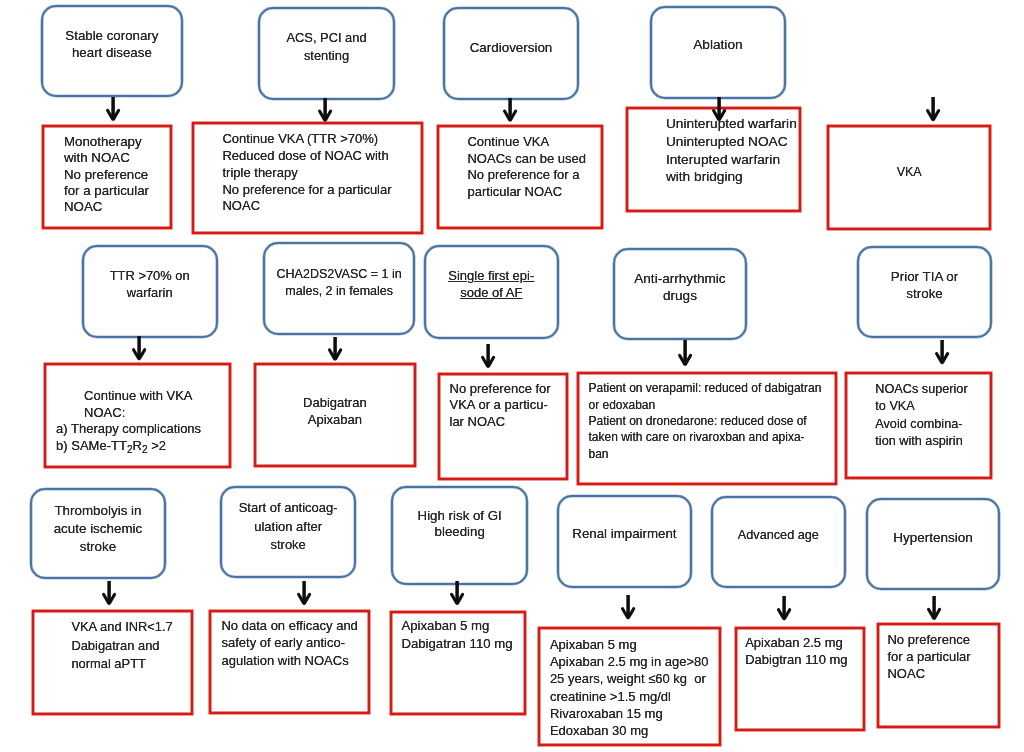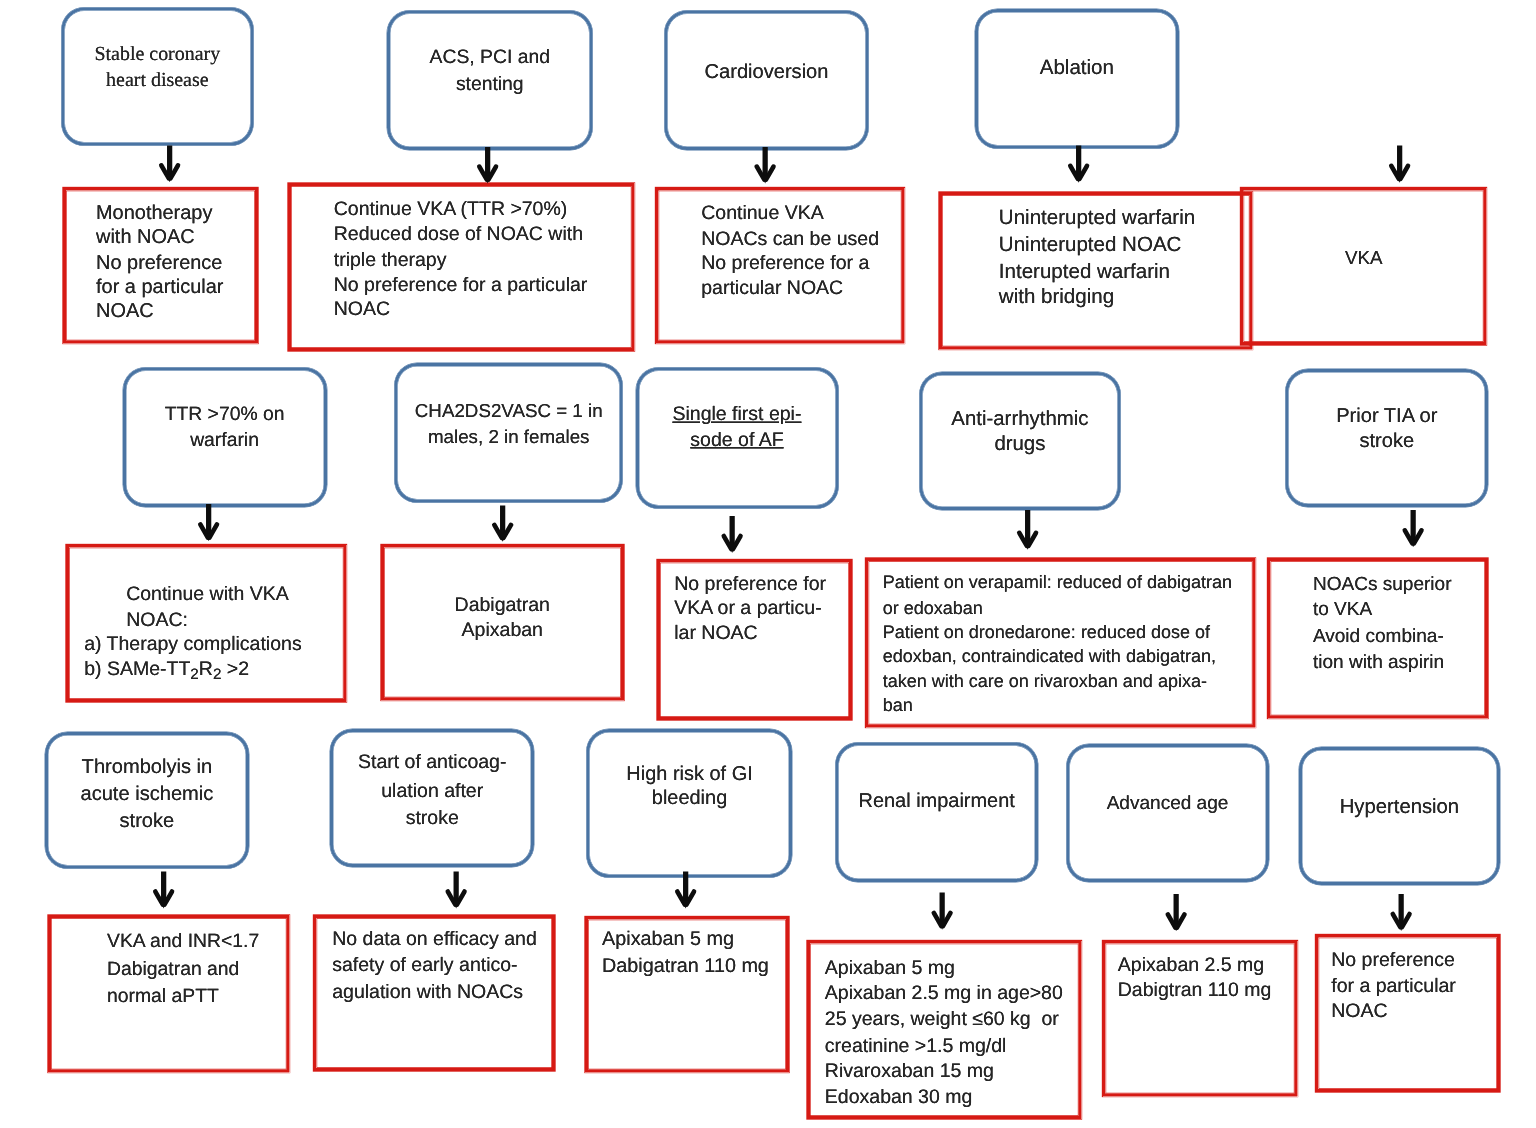--- a/index.html
+++ b/index.html
@@ -22,42 +22,42 @@
   .recommendation .lines{position:absolute;text-align:left;}
   .recommendation .lines.ctr{text-align:center;left:0;right:0;}
 
   .arrow{position:absolute;display:block;}
   sub{font-size:0.78em;vertical-align:-0.25em;}
 </style>
 </head>
 <body>
 
 <div id="stage">
-    <div class="node scenario" style="left: 40.9px; top: 4.7px; width: 128px; height: 92.7px; font-size: 13.3px; line-height: 17.2px; font-family: Liberation Serif, serif;">
+    <div class="node scenario" style="left: 40.9px; top: 4.7px; width: 142px; height: 92.7px; font-size: 13.3px; line-height: 17.2px;">
       <div class="lines" style="top: 20.4px;"><div>Stable coronary</div><div>heart disease</div></div>
     </div>
     <div class="node scenario" style="left: 258px; top: 6.6px; width: 137px; height: 93.2px; font-size: 12.9px; line-height: 17.2px;">
       <div class="lines" style="top: 20.8px;"><div>ACS, PCI and</div><div>stenting</div></div>
     </div>
     <div class="node scenario" style="left: 443px; top: 7px; width: 136px; height: 93px; font-size: 13.4px; line-height: 17.2px;">
       <div class="lines" style="top: 29.8px;"><div>Cardioversion</div></div>
     </div>
     <div class="node scenario" style="left: 649.7px; top: 5.9px; width: 136.4px; height: 93.3px; font-size: 13.7px; line-height: 17.2px;">
       <div class="lines" style="top: 28.3px;"><div>Ablation</div></div>
     </div>
     <div class="node recommendation" style="left: 42px; top: 125px; width: 130px; height: 104px; font-size: 13.3px; line-height: 16.4px;">
       <div class="lines" style="left: 20px; top: 6.8px;"><div>Monotherapy</div><div>with NOAC</div><div>No preference</div><div>for a particular</div><div>NOAC</div></div>
     </div>
     <div class="node recommendation" style="left: 192.2px; top: 122.2px; width: 230.8px; height: 112px; font-size: 13px; line-height: 16.8px;">
       <div class="lines" style="left: 28.3px; top: 7.1px;"><div>Continue VKA (TTR &gt;70%)</div><div>Reduced dose of NOAC with</div><div>triple therapy</div><div>No preference for a particular</div><div>NOAC</div></div>
     </div>
     <div class="node recommendation" style="left: 437.4px; top: 124.9px; width: 165.2px; height: 104.5px; font-size: 13px; line-height: 16.8px;">
       <div class="lines" style="left: 28.1px; top: 6.9px;"><div>Continue VKA</div><div>NOACs can be used</div><div>No preference for a</div><div>particular NOAC</div></div>
     </div>
-    <div class="node recommendation" style="left: 625.6px; top: 128px; width: 209px; height: 105.4px; font-size: 13.7px; line-height: 17.8px;">
+    <div class="node recommendation" style="left: 625.6px; top: 107px; width: 175px; height: 105.4px; font-size: 13.7px; line-height: 17.8px;">
       <div class="lines" style="left: 38.3px; top: 6.1px;"><div>Uninterupted warfarin</div><div>Uninterupted NOAC</div><div>Interupted warfarin</div><div>with bridging</div></div>
     </div>
     <div class="node recommendation" style="left: 827.4px; top: 124.9px; width: 163.5px; height: 104.9px; font-size: 12.5px; line-height: 17px;">
       <div class="lines ctr" style="top: 37.1px;"><div>VKA</div></div>
     </div>
     <div class="node scenario" style="left: 81.8px; top: 244.8px; width: 135.8px; height: 93.1px; font-size: 12.9px; line-height: 17.2px;">
       <div class="lines" style="top: 19.9px;"><div>TTR &gt;70% on</div><div>warfarin</div></div>
     </div>
     <div class="node scenario" style="left: 263.4px; top: 242px; width: 151.5px; height: 92.7px; font-size: 12.5px; line-height: 17.2px; padding-left: 10px;">
       <div class="lines" style="top: 21.7px;"><div>CHA2DS2VASC = 1 in</div><div>males, 2 in females</div></div>
@@ -75,21 +75,21 @@
       <div class="lines" style="position:absolute;left:38.5px;top:22px"><div>Continue with VKA</div><div>NOAC:</div></div>
       <div class="lines" style="position:absolute;left:10.5px;top:55px"><div>a) Therapy complications</div><div>b) SAMe-TT<sub>2</sub>R<sub>2</sub> &gt;2</div></div>
     </div>
     <div class="node recommendation" style="left: 254px; top: 363.4px; width: 161.7px; height: 104.1px; font-size: 13px; line-height: 16.7px;">
       <div class="lines ctr" style="top: 29.5px;"><div>Dabigatran</div><div>Apixaban</div></div>
     </div>
     <div class="node recommendation" style="left: 438px; top: 373px; width: 130px; height: 107px; font-size: 13px; line-height: 16.8px;">
       <div class="lines" style="left: 9.5px; top: 5.7px;"><div>No preference for</div><div>VKA or a particu-</div><div>lar NOAC</div></div>
     </div>
     <div class="node recommendation" style="left: 576.6px; top: 371.8px; width: 260.6px; height: 112.8px; font-size: 12px; line-height: 16.4px;">
-      <div class="lines" style="left: 9.9px; top: 6.3px;"><div>Patient on verapamil: reduced of dabigatran</div><div>or edoxaban</div><div>Patient on dronedarone: reduced dose of</div><div>edoxban, contraindicated with dabigatran,</div><div>taken with care on rivaroxban and apixa-</div><div>ban</div></div>
+      <div class="lines" style="left: 9.9px; top: 6.3px;"><div>Patient on verapamil: reduced of dabigatran</div><div>or edoxaban</div><div>Patient on dronedarone: reduced dose of</div><div>taken with care on rivaroxban and apixa-</div><div>ban</div></div>
     </div>
     <div class="node recommendation" style="left: 845.2px; top: 371.6px; width: 146.6px; height: 107.4px; font-size: 12.7px; line-height: 17.3px;">
       <div class="lines" style="left: 28.1px; top: 7.5px;"><div>NOACs superior</div><div>to VKA</div><div>Avoid combina-</div><div>tion with aspirin</div></div>
     </div>
     <div class="node scenario" style="left: 29.8px; top: 487.5px; width: 136.3px; height: 91.7px; font-size: 13.4px; line-height: 18.3px;">
       <div class="lines" style="top: 12.3px;"><div>Thrombolyis in</div><div>acute ischemic</div><div>stroke</div></div>
     </div>
     <div class="node scenario" style="left: 219.8px; top: 486.4px; width: 136.7px; height: 91.7px; font-size: 13px; line-height: 18.2px;">
       <div class="lines" style="top: 11.1px;"><div>Start of anticoag-</div><div>ulation after</div><div>stroke</div></div>
     </div>

